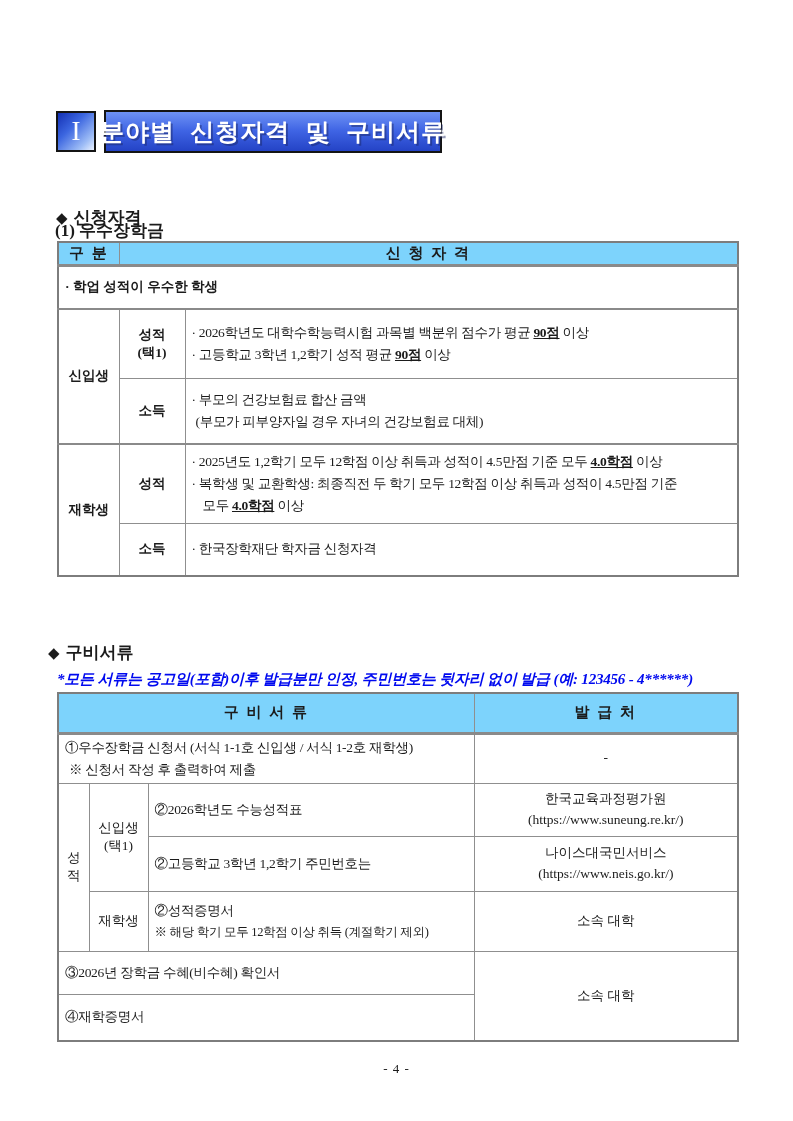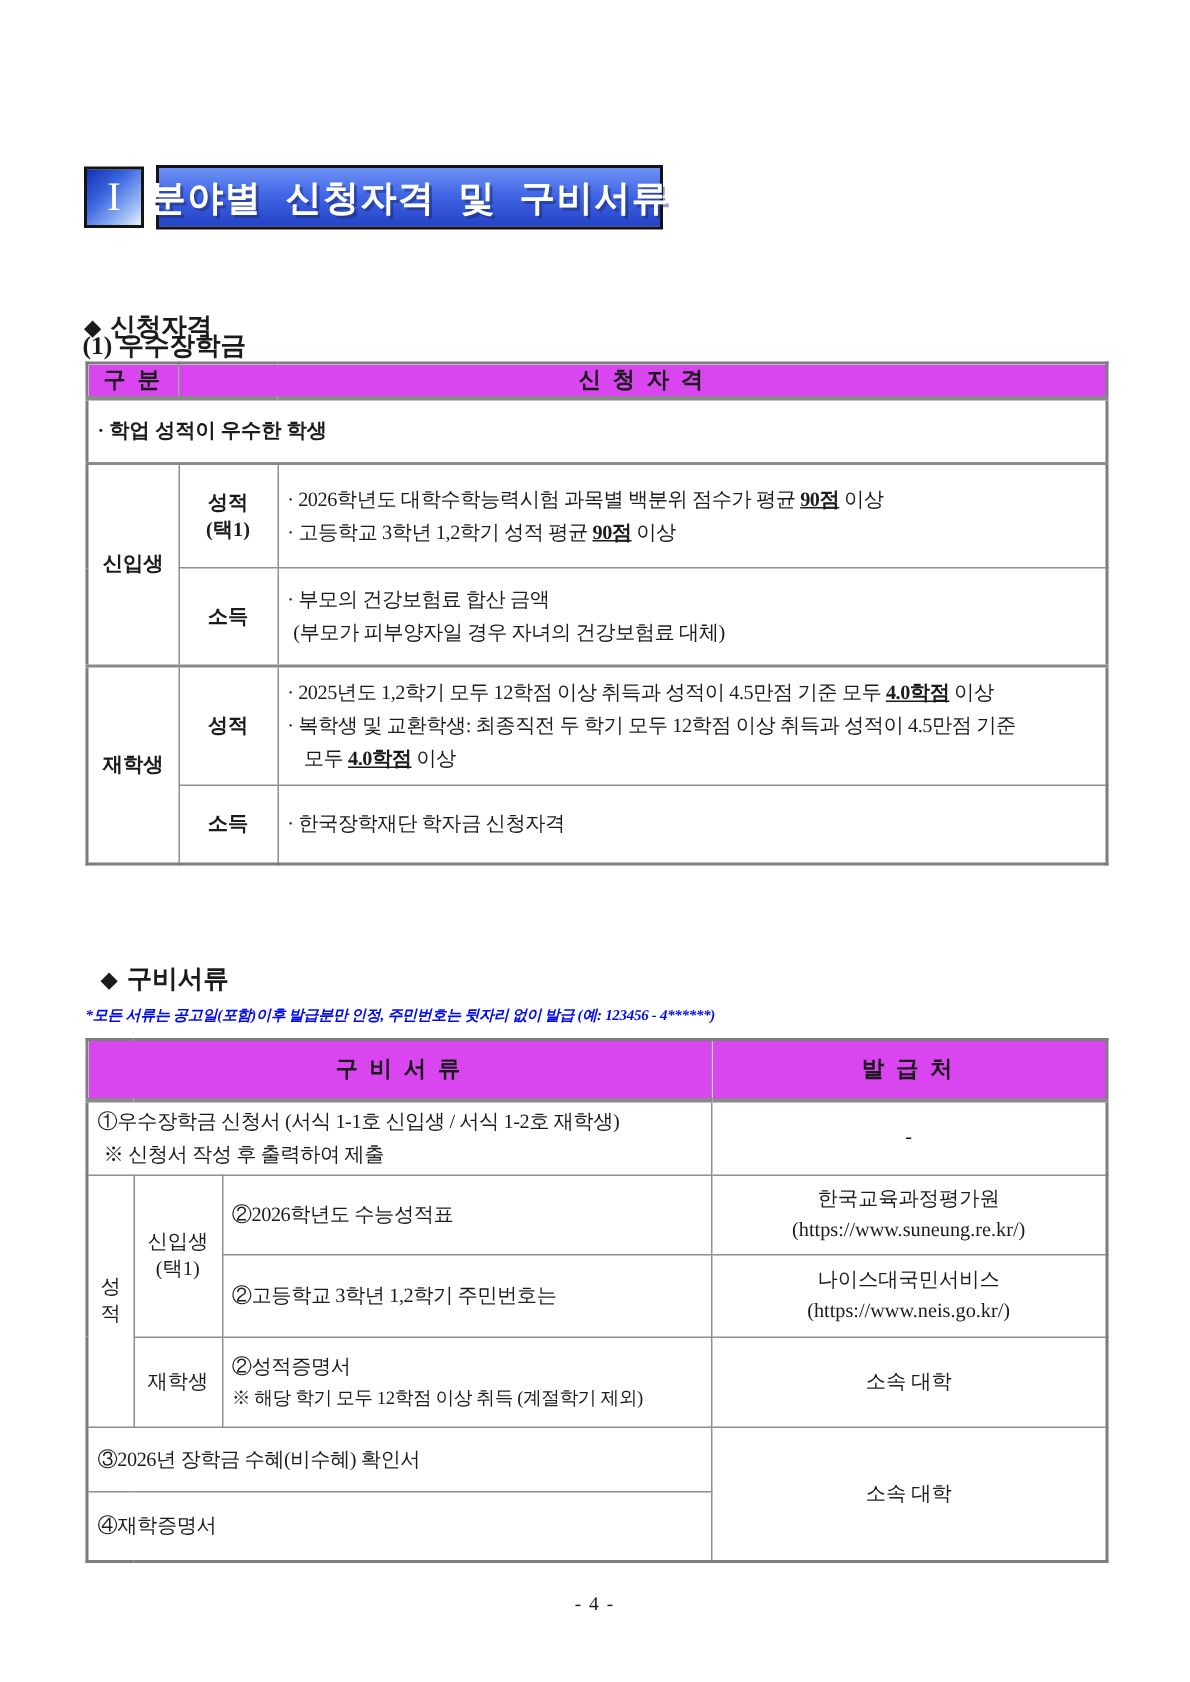--- a/index.html
+++ b/index.html
@@ -21,34 +21,34 @@
     border:2px solid #141414;box-sizing:border-box;
     background:linear-gradient(180deg,#6e92f5 0%,#3f64e4 48%,#2443c6 100%);
     color:#ffffff;display:flex;align-items:center;justify-content:center;
     font-family:Liberation Mono, monospace;font-weight:bold;
     font-size:24px;letter-spacing:1px;white-space:nowrap;
     text-shadow:2px 2px 0 rgba(25,35,95,0.45);
   }
   
   .item-no{position:absolute;left:55px;top:175px;font-size:17px;font-weight:bold;margin-top:44px;}
   .h-qual{position:absolute;left:56px;top:206px;font-size:17px;font-weight:bold;}
-  .h-docs{position:absolute;left:67px;top:641px;font-size:17px;font-weight:bold;}
+  .h-docs{position:absolute;left:48px;top:641px;font-size:17px;font-weight:bold;}
   .diamond{font-size:15px;margin-right:6px;}
   .blue-note{
     position:absolute;left:57px;top:670px;width:690px;
-    color:#0009ef;font-weight:bold;font-style:italic;font-size:10px;
+    color:#0009ef;font-weight:bold;font-style:italic;font-size:15px;
     white-space:nowrap;letter-spacing:-0.2px;
   }
   
   table{border-collapse:collapse;table-layout:fixed;position:absolute;left:57px;}
   table.qual{top:241px;width:680px;font-size:13.5px;border:2px solid #7d7d7d;}
   table.docs{top:692px;width:680px;font-size:13.5px;border:2px solid #7d7d7d;}
   td{border:1px solid #8f8f8f;padding:1px 6px;overflow:hidden;box-sizing:border-box;}
   tr.hdr td{
-    background:#d946ef;font-weight:bold;text-align:center;
+    background:#7dd3fc;font-weight:bold;text-align:center;
     font-size:15px;border-bottom:3px solid #8a8a8a;letter-spacing:2px;
   }
   td.grp{font-weight:bold;text-align:center;padding:1px 2px;}
   td.lbl{font-weight:bold;text-align:center;line-height:1.35;padding:1px 2px;}
   td.grp2,td.lbl2{text-align:center;line-height:1.35;padding:1px 2px;}
   td.content{text-align:left;line-height:1.62;margin-left:18px;}
   td.content .ln{white-space:nowrap;letter-spacing:-0.3px;}
   td.issuer{text-align:center;line-height:1.5;}
   tr.common-row td{border-bottom:2px solid #8a8a8a;font-weight:bold;}
   tr.group-split td{border-top:2px solid #8a8a8a;}

